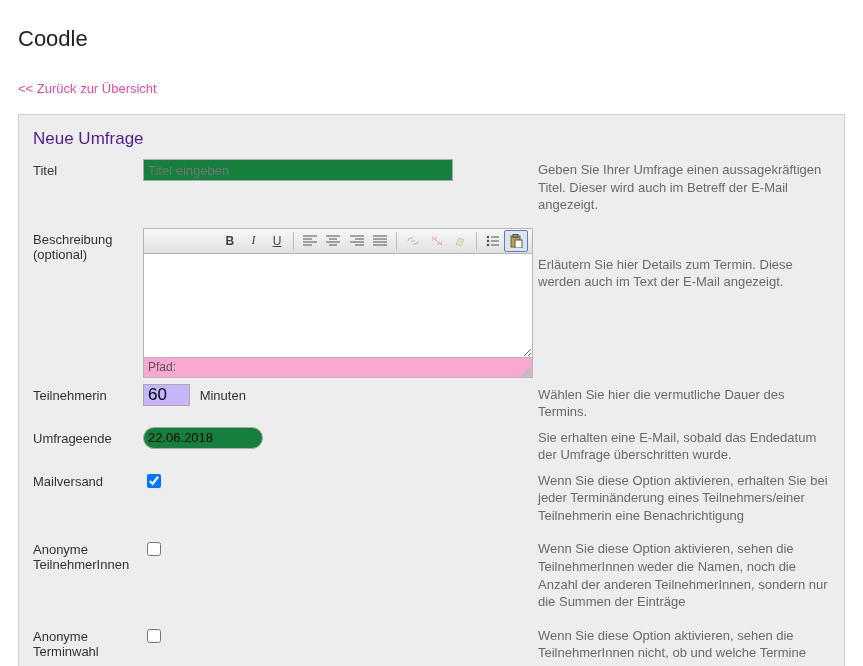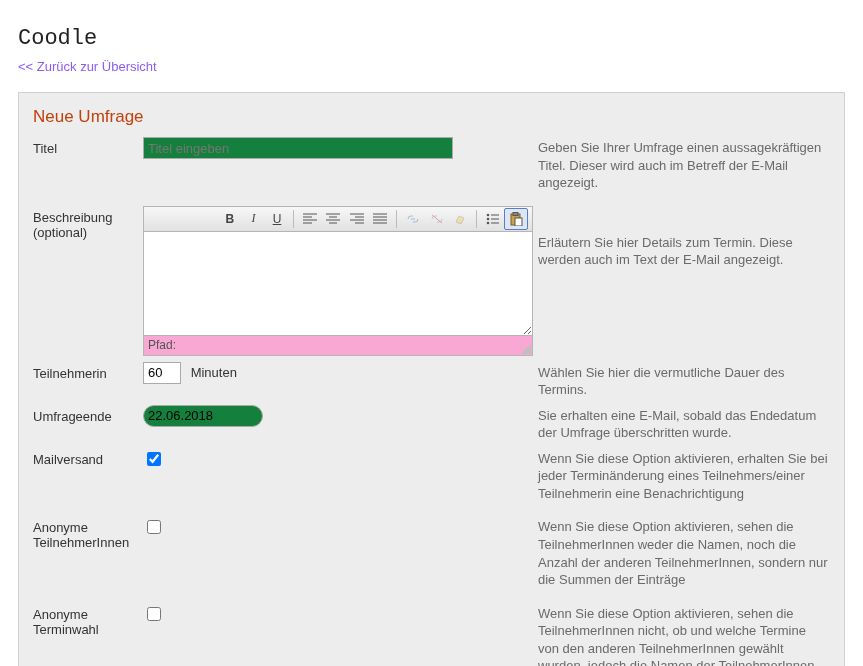--- a/index.html
+++ b/index.html
@@ -11,41 +11,40 @@
     background: #fff;
   }
   .page {
     width: 863px;
     box-sizing: border-box;
     padding: 16px 18px;
   }
   h1 {
     font-size: 22px;
     font-weight: 400;
-    margin: 10px 0 8px 0;
+    margin: 10px 0 29px 0;
     color: #222;
-    font-family: Liberation Mono, monospace;
   }
   a.back {
-    color: #8b5cf6;
+    color: #ec4899;
     text-decoration: none;
     font-size: 13px;
   }
 
   .panel {
     margin-top: 18px;
     border: 1px solid #d0d0d0;
     background: #ededed;
     padding: 12px 14px 18px 14px;
     box-sizing: border-box;
   }
   .panel h2 {
     font-size: 17px;
     font-weight: 400;
-    color: #c2410c;
+    color: #4c1d95;
     margin: 2px 0 10px 0;
   }
 
   .row {
     display: flex;
     align-items: flex-start;
     margin-bottom: 6px;
   }
   .col-label {
     width: 110px;
@@ -70,25 +69,25 @@
   input[type=text].tf {
     width: 310px;
     height: 22px;
     border: 1px solid #aaa;
     background: #15803d;
     font-size: 13px;
     padding: 1px 4px;
     box-sizing: border-box;
   }
   input[type=text].tf-small {
-    width: 38px;
+    width: 47px;
     height: 22px;
     border: 1px solid #aaa;
-    background: #ffffff;
-    font-size: 13px;
+    background: #c4b5fd;
+    font-size: 17px;
     padding: 1px 4px;
     box-sizing: border-box;
   }
   .unit {
     margin-left: 6px;
     color: #333;
   }
 
   
   .rte {

